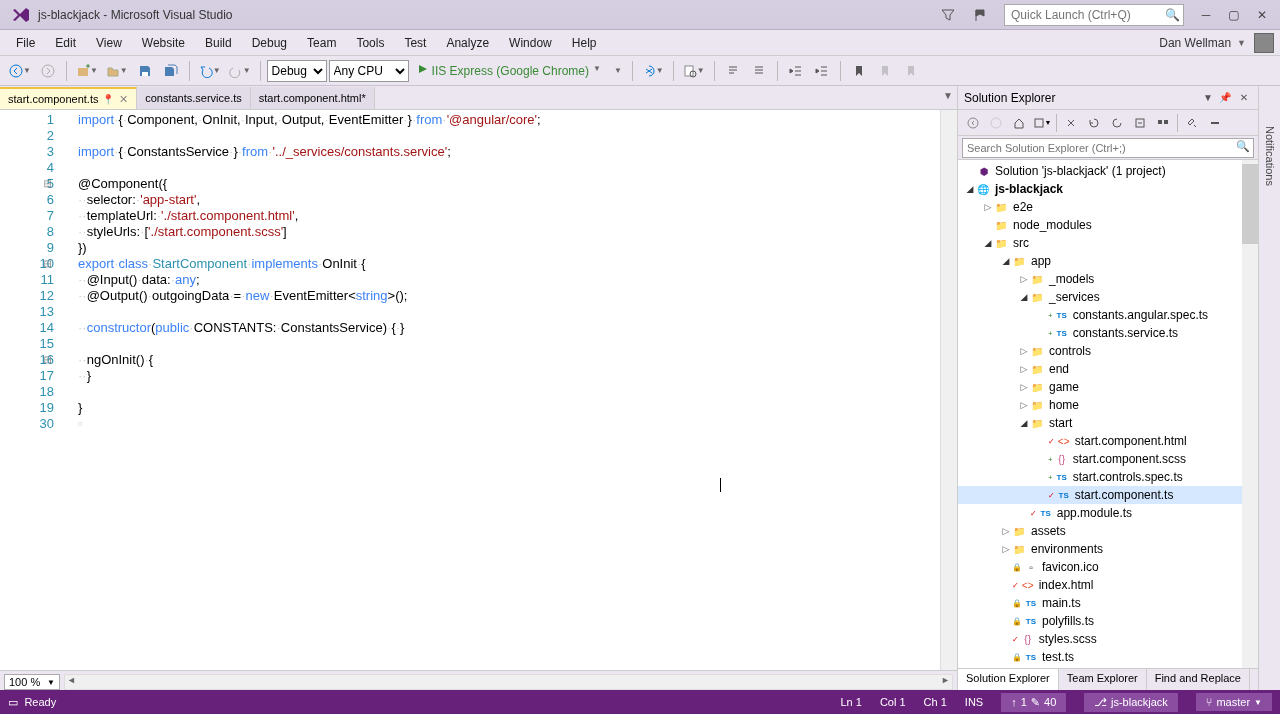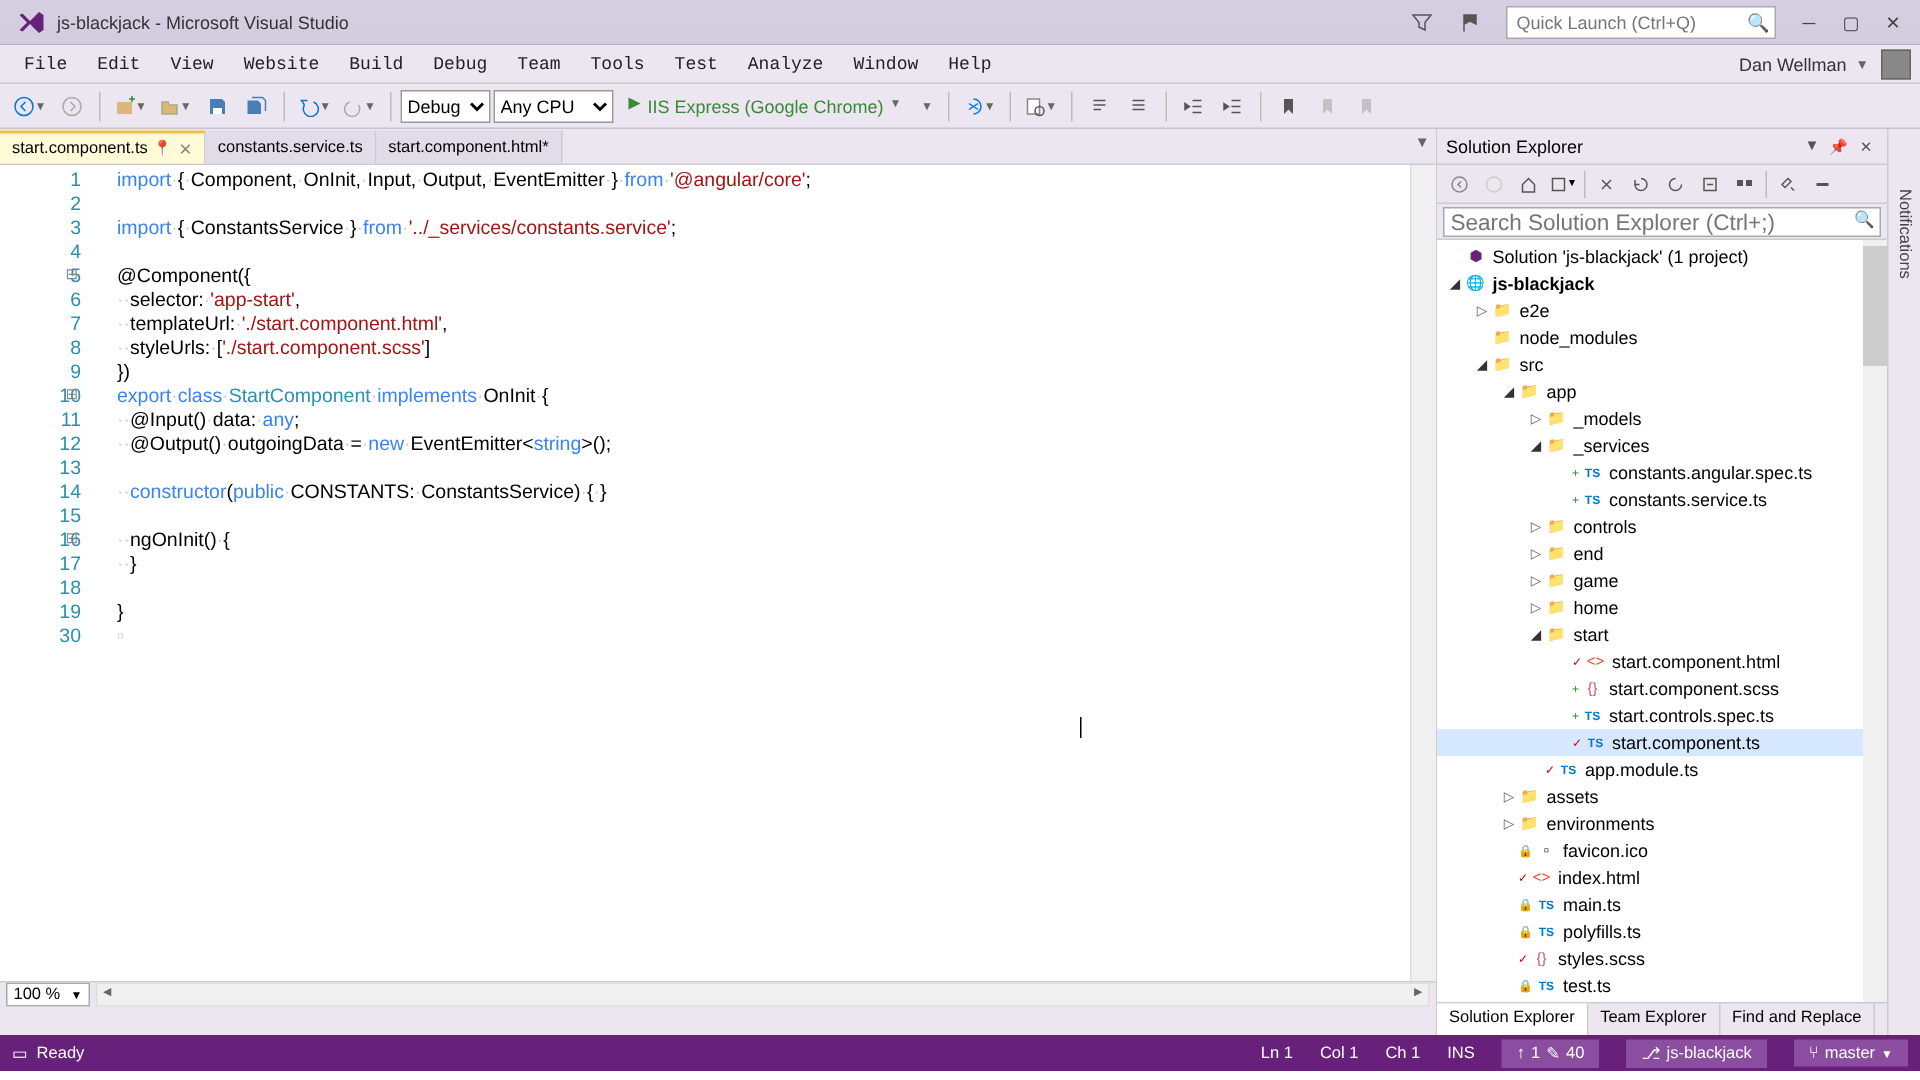--- a/index.html
+++ b/index.html
@@ -11,21 +11,21 @@
 .titlebar .title-text { font-size: 12px; color: #333; }
 .titlebar .spacer { flex: 1; }
 .titlebar .tb-icon { width: 28px; height: 24px; display: flex; align-items: center; justify-content: center; margin: 0 2px; cursor: pointer; }
 .titlebar input.quick { width: 180px; height: 22px; border: 1px solid #aaa; padding: 0 22px 0 6px; font-size: 12px; background: #fff; }
 .titlebar .quick-wrap { position: relative; margin: 0 8px; }
 .titlebar .quick-wrap .search-icon { position: absolute; right: 4px; top: 4px; color: #666; font-size: 12px; }
 .win-btn { width: 28px; height: 22px; display: flex; align-items:center; justify-content:center; cursor:pointer; color:#444; }
 
 
 .menubar { height: 26px; background: #ece6f1; display: flex; align-items: center; padding: 0 6px; border-bottom: 1px solid #ccc; }
-.menubar .menu-item { padding: 4px 10px; font-size: 12px; cursor: pointer; color: #222; font-family: Liberation Mono, monospace; }
+.menubar .menu-item { padding: 4px 10px; font-size: 12px; cursor: pointer; color: #222; }
 .menubar .user { margin-left: auto; font-size: 12px; color: #333; padding-right: 4px; }
 .menubar .avatar { width: 20px; height: 20px; background: #888; border: 1px solid #666; margin-left: 6px; }
 
 
 .toolbar { height: 30px; background: #ece6f1; display: flex; align-items: center; padding: 0 6px; border-bottom: 1px solid #c8c2d0; gap: 2px; }
 .toolbar .tb-btn { min-width: 24px; height: 24px; display: flex; align-items: center; justify-content: center; cursor: pointer; padding: 0 3px; }
 .toolbar .sep { width: 1px; height: 20px; background: #bbb; margin: 0 4px; }
 .toolbar select { height: 22px; font-size: 12px; border: 1px solid #999; background: #fff; }
 .toolbar .play { color: #388a34; display: flex; gap: 4px; padding: 0 6px; cursor:pointer; border:1px solid transparent; }
 
@@ -37,41 +37,41 @@
 .tab.active { background: #fffbd6; border-top: 2px solid #f0c040; }
 .tab .pin { color: #888; font-size: 10px; }
 .tab .close { color: #888; font-size: 11px; }
 .tab-bar .tab-drop { position:absolute; right:4px; top:4px; color:#666; font-size:10px; }
 
 .editor-body { flex: 1; display: flex; background: #fff; position: relative; }
 .gutter { width: 70px; background: #fff; border-right: 0; text-align: right; padding: 2px 16px 0 0; color: #2b91af; font-family: Consolas, monospace; font-size: 13px; line-height: 16px; position:relative; }
 .gutter .fold { position:absolute; right:2px; color:#888; font-size:10px; }
 .code { flex: 1; font-family: Consolas, monospace; font-size: 13px; line-height: 16px; padding: 2px 0 0 8px; white-space: pre; color: #000; position:relative; }
 .scrollv { width: 17px; background: #f0f0f0; border-left: 1px solid #ddd; }
-.editor-footer { height: 36px; background: #ece6f1; border-top: 1px solid #ccc; display:flex; align-items:flex-start; }
+.editor-footer { height: 20px; background: #ece6f1; border-top: 1px solid #ccc; display:flex; align-items:flex-end; }
 .editor-footer .zoom { width:56px; border:1px solid #aaa; height:16px; font-size:11px; margin-left:4px; display:flex; align-items:center; justify-content:space-between; padding:0 4px; background:#fff; }
 .editor-footer .hscroll { flex:1; height:16px; background:#f0f0f0; margin:0 4px; border:1px solid #ddd; position:relative; }
 .editor-footer .hscroll::before { content:'◄'; position:absolute; left:2px; font-size:9px; color:#666; }
 .editor-footer .hscroll::after { content:'►'; position:absolute; right:2px; font-size:9px; color:#666; }
 
 .code .kw { color: #3b82f6; }
 .code .str { color: #a31515; }
 .code .type { color: #2b91af; }
 .code .dot { color: #ccc; }
 .code .caret { display:inline-block; width:1px; height:14px; background:#000; vertical-align:middle; }
 
 
 .panel { width: 300px; display: flex; flex-direction: column; background: #f5f2f9; }
 .panel-header { height: 24px; background: #ece6f1; display: flex; align-items: center; padding: 0 6px; font-size: 12px; border-bottom: 1px solid #ccc; }
 .panel-header .spacer { flex:1; }
 .panel-header .ph-btn { width:16px; height:16px; display:flex; align-items:center; justify-content:center; font-size:10px; color:#555; cursor:pointer; margin-left:2px; }
 .panel-toolbar { height: 26px; background: #ece6f1; display: flex; align-items: center; border-bottom: 1px solid #ccc; padding: 0 4px; gap:1px; }
 .panel-toolbar .ptb { width: 22px; height: 22px; display:flex; align-items:center; justify-content:center; cursor:pointer; }
 .panel-search { height: 24px; padding: 2px 4px; background: #ece6f1; border-bottom: 1px solid #ccc; }
-.panel-search input { width: 100%; height: 20px; border: 1px solid #aaa; padding: 0 20px 0 4px; font-size: 15px; }
+.panel-search input { width: 100%; height: 20px; border: 1px solid #aaa; padding: 0 20px 0 4px; font-size: 11px; }
 .panel-tree { flex:1; background: #fff; overflow-y: auto; font-size: 12px; padding: 2px 0; position:relative; }
 .tree-row { display: flex; align-items: center; height: 18px; padding-left: 4px; cursor: pointer; white-space:nowrap; }
 .tree-row.selected { background: #d6e8ff; }
 .tree-row .arrow { width: 12px; font-size: 9px; color: #666; text-align:center; }
 .tree-row .arrow.open { color: #333; }
 .tree-row .ficon { width: 16px; height: 14px; margin-right: 3px; display:inline-flex; align-items:center; justify-content:center; font-size:10px; }
 .ficon.folder { color:#dcb67a; }
 .ficon.ts { color:#0078d7; font-weight:bold; font-size:8px; }
 .ficon.html { color:#e44d26; }
 .ficon.scss { color:#c6538c; }

